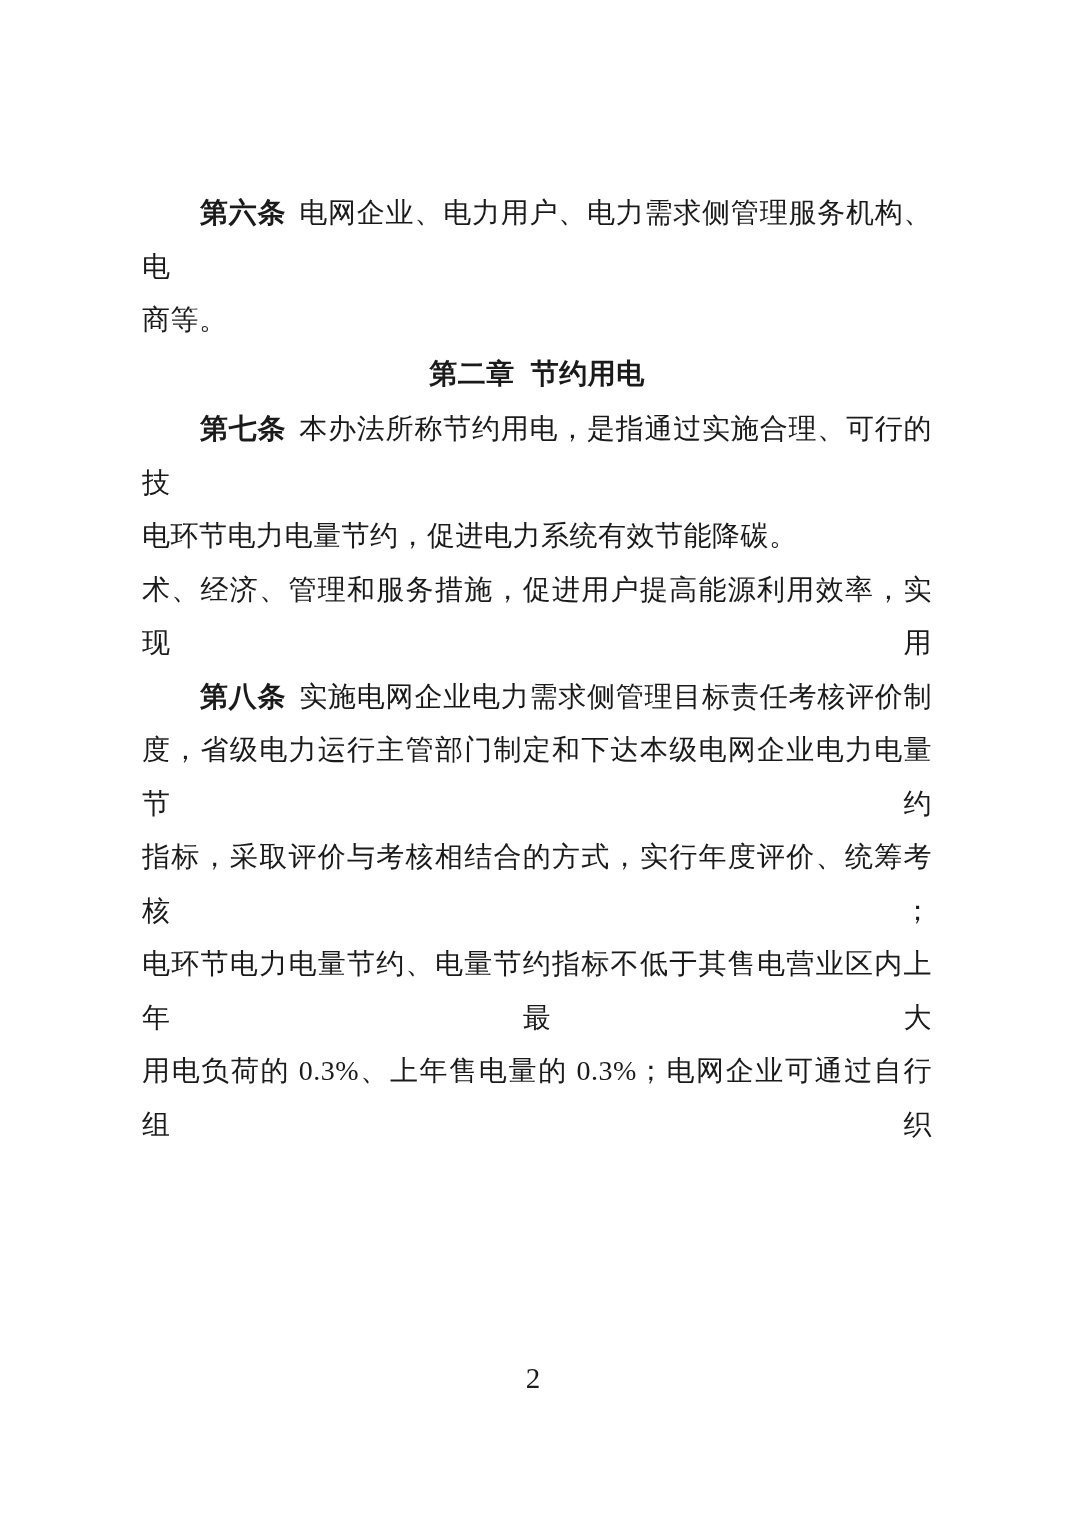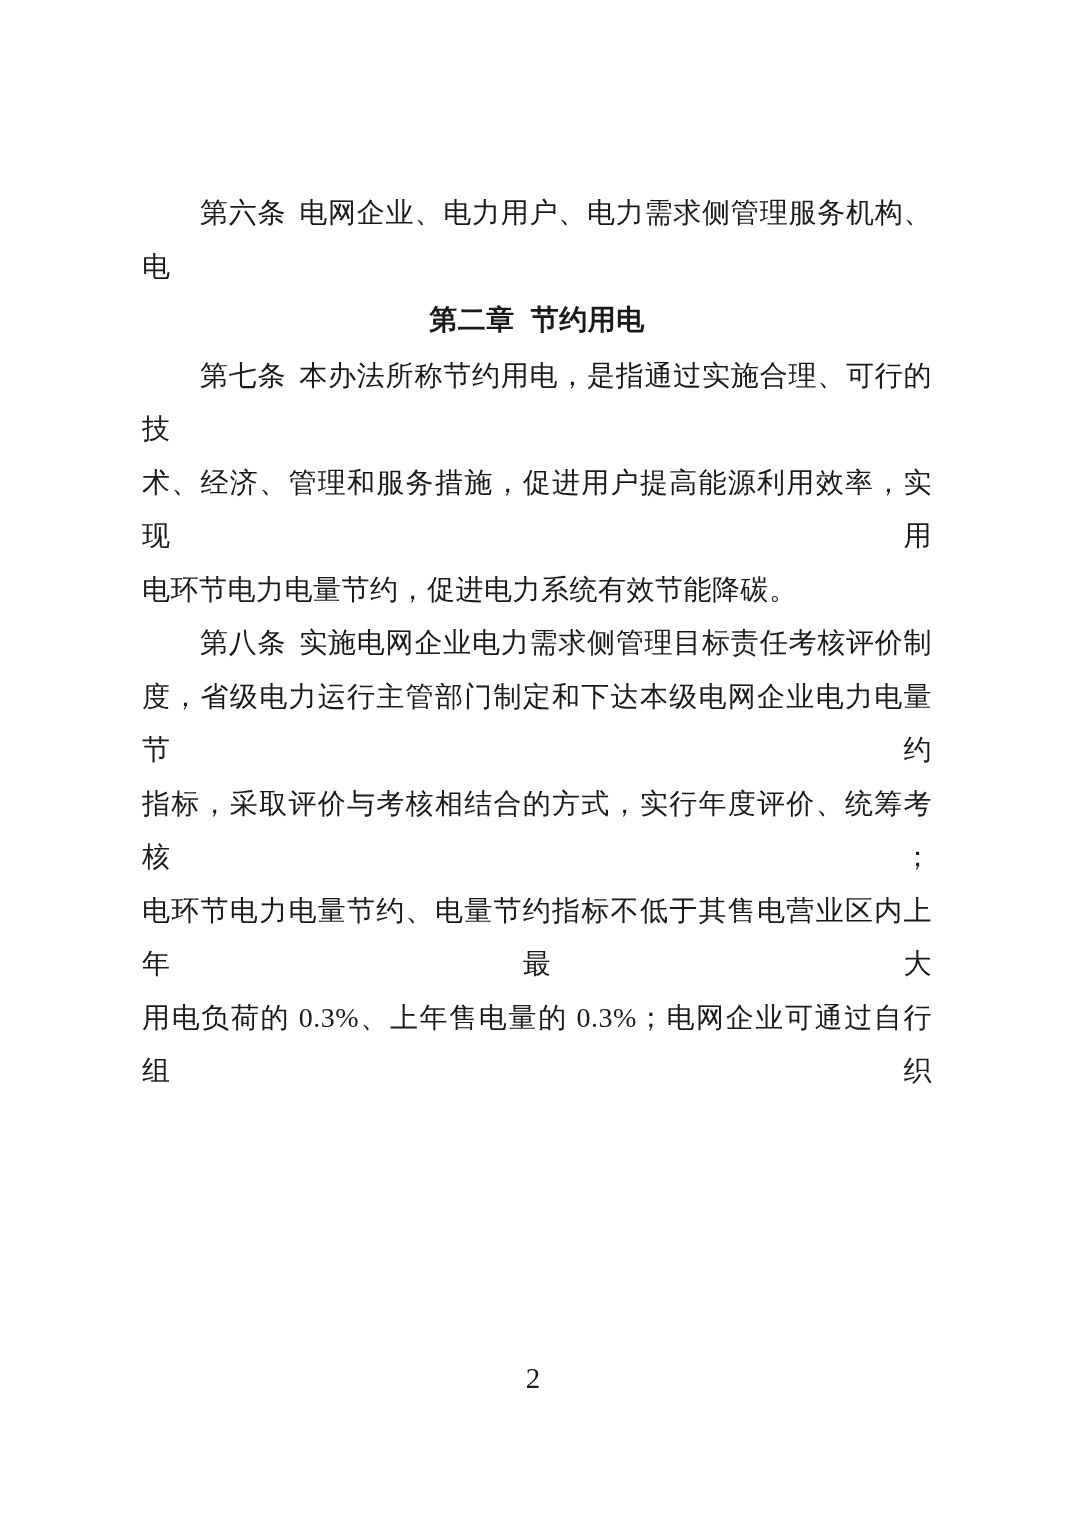--- a/index.html
+++ b/index.html
@@ -30,21 +30,21 @@
     letter-spacing: 0.5px;
   }
   p.justify {
     text-align: justify;
     text-align-last: justify;
   }
   p.indent {
     text-indent: 58px;
   }
   .article-label {
-    font-weight: 400;
+    font-weight: 700;
     margin-right: 13px;
   }
   p.chapter {
     text-align: center;
     font-weight: 700;
   }
   .chapter-label {
     margin-right: 16px;
     font-family: Liberation Mono, monospace;
   }
@@ -62,28 +62,29 @@
 <body>
 
 <div class="doc-content">
 
   <p class="line indent justify"><span class="article-label">第六条</span><span>电网企业、电力用户、电力需求侧管理服务机构、电</span></p>
 
 
 
 
 
+  <p class="line"><span>商等。</span></p>
 
   <p class="line chapter"><span class="chapter-label">第二章</span><span>节约用电</span></p>
 
   <p class="line indent justify"><span class="article-label">第七条</span><span>本办法所称节约用电，是指通过实施合理、可行的技</span></p>
 
+  <p class="line"><span>电环节电力电量节约，促进电力系统有效节能降碳。</span></p>
+
   <p class="line justify"><span>术、经济、管理和服务措施，促进用户提高能源利用效率，实现用</span></p>
-
-  <p class="line"><span>电环节电力电量节约，促进电力系统有效节能降碳。</span></p>
 
   <p class="line indent justify"><span class="article-label">第八条</span><span>实施电网企业电力需求侧管理目标责任考核评价制</span></p>
 
   <p class="line justify"><span>度，省级电力运行主管部门制定和下达本级电网企业电力电量节约</span></p>
 
   <p class="line justify"><span>指标，采取评价与考核相结合的方式，实行年度评价、统筹考核；</span></p>
 
   <p class="line justify"><span>电环节电力电量节约、电量节约指标不低于其售电营业区内上年最大</span></p>
 
   <p class="line justify"><span>用电负荷的 0.3%、上年售电量的 0.3%；电网企业可通过自行组织</span></p>

